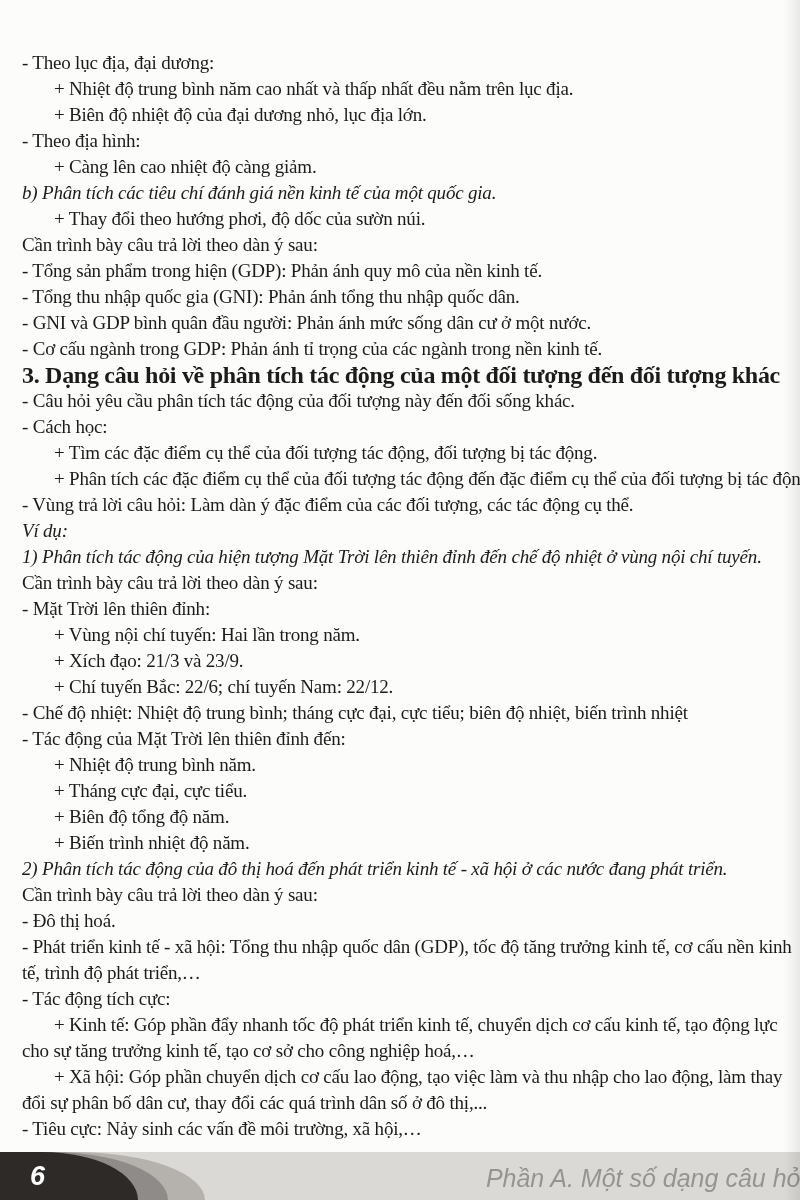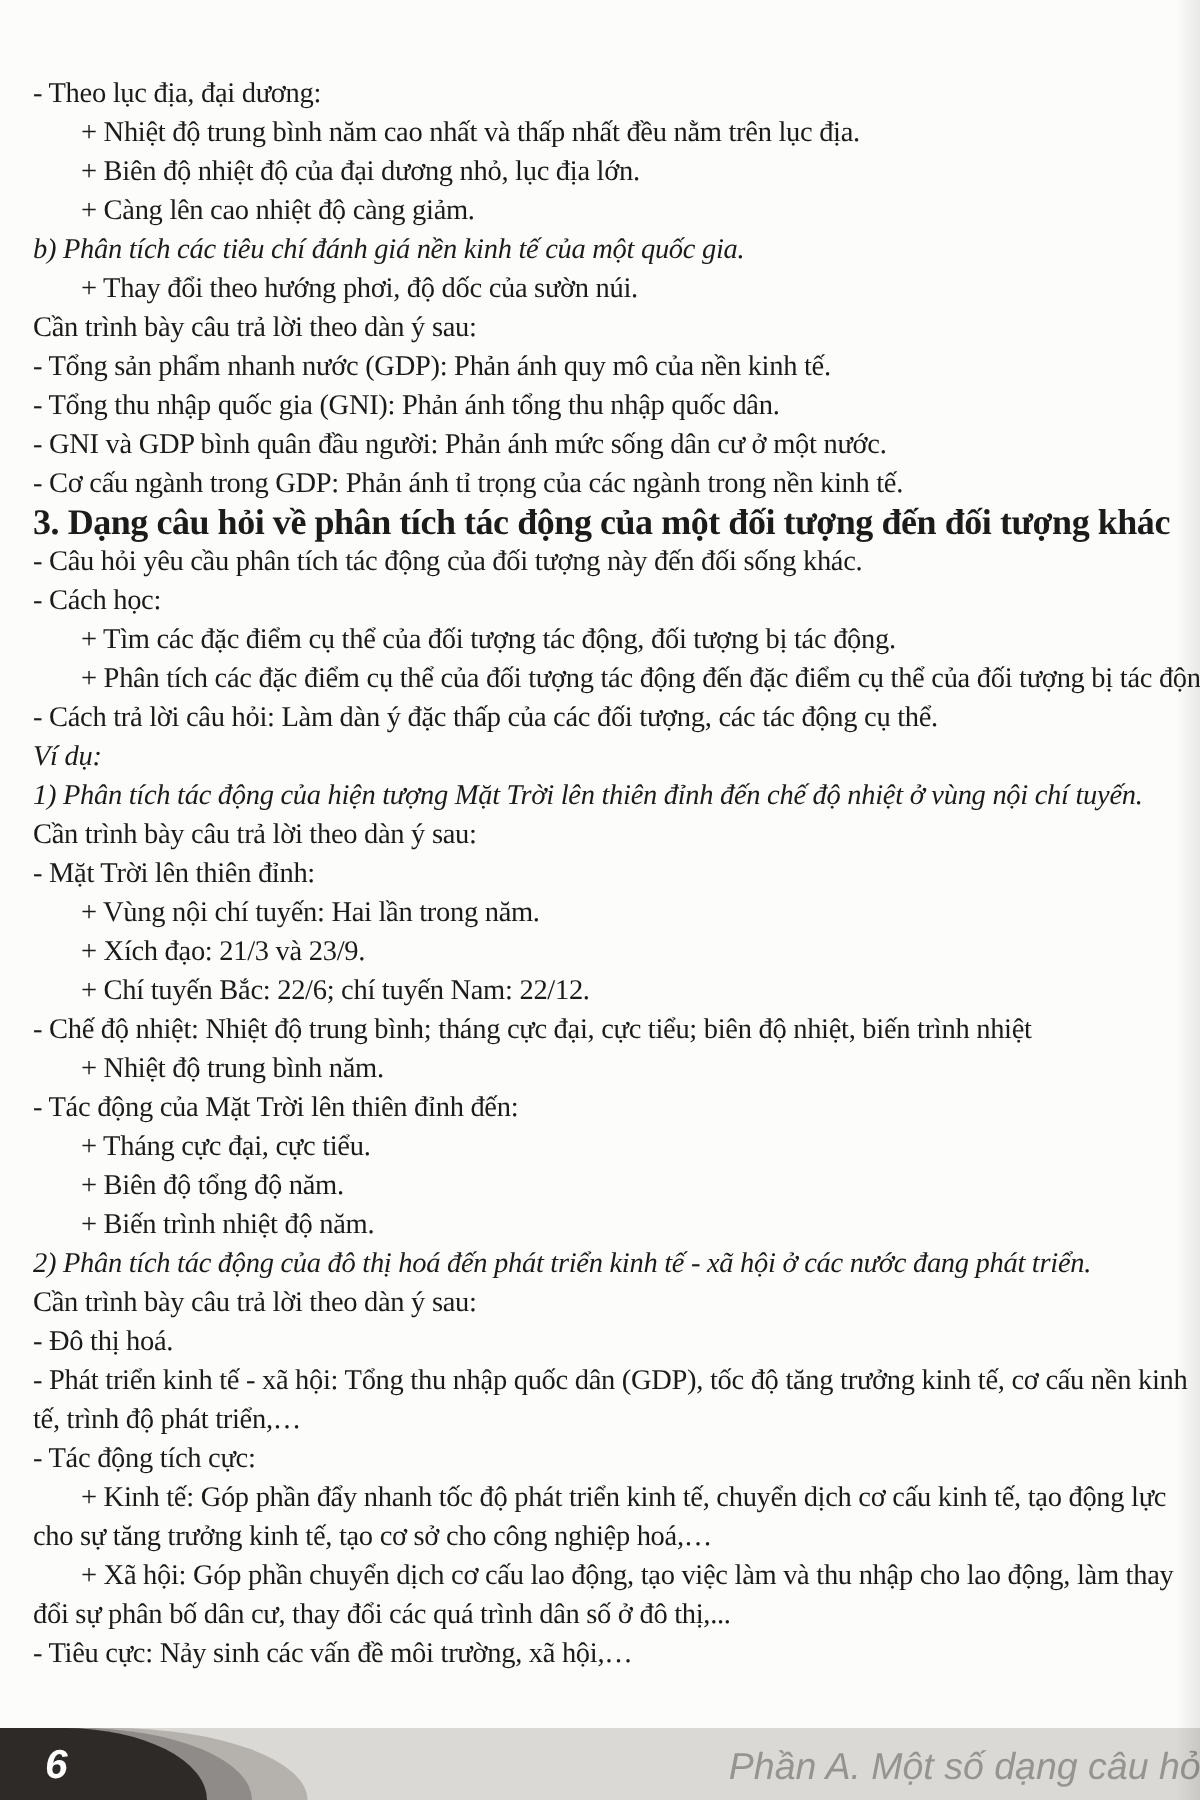--- a/index.html
+++ b/index.html
@@ -58,44 +58,45 @@
 </style>
 </head>
 <body>
 
 <div class="page">
 
   <div class="text-body">
       <p class="line dash">- Theo lục địa, đại dương:</p>
       <p class="line plus">+ Nhiệt độ trung bình năm cao nhất và thấp nhất đều nằm trên lục địa.</p>
       <p class="line plus">+ Biên độ nhiệt độ của đại dương nhỏ, lục địa lớn.</p>
+      <p class="line dash">- Theo địa hình:</p>
       <p class="line plus">+ Càng lên cao nhiệt độ càng giảm.</p>
       <p class="line italic">b) Phân tích các tiêu chí đánh giá nền kinh tế của một quốc gia.</p>
       <p class="line plus">+ Thay đổi theo hướng phơi, độ dốc của sườn núi.</p>
       <p class="line plain">Cần trình bày câu trả lời theo dàn ý sau:</p>
-      <p class="line dash">- Tổng sản phẩm nhanh nước (GDP): Phản ánh quy mô của nền kinh tế.</p>
+      <p class="line dash">- Tổng sản phẩm trong hiện (GDP): Phản ánh quy mô của nền kinh tế.</p>
       <p class="line dash">- Tổng thu nhập quốc gia (GNI): Phản ánh tổng thu nhập quốc dân.</p>
       <p class="line dash">- GNI và GDP bình quân đầu người: Phản ánh mức sống dân cư ở một nước.</p>
       <p class="line dash">- Cơ cấu ngành trong GDP: Phản ánh tỉ trọng của các ngành trong nền kinh tế.</p>
       <p class="line heading">3. Dạng câu hỏi về phân tích tác động của một đối tượng đến đối tượng khác</p>
       <p class="line dash">- Câu hỏi yêu cầu phân tích tác động của đối tượng này đến đối sống khác.</p>
       <p class="line dash">- Cách học:</p>
       <p class="line plus">+ Tìm các đặc điểm cụ thể của đối tượng tác động, đối tượng bị tác động.</p>
       <p class="line plus">+ Phân tích các đặc điểm cụ thể của đối tượng tác động đến đặc điểm cụ thể của đối tượng bị tác động.</p>
-      <p class="line dash">- Cách trả lời câu hỏi: Làm dàn ý đặc thấp của các đối tượng, các tác động cụ thể.</p>
+      <p class="line dash">- Vùng trả lời câu hỏi: Làm dàn ý đặc điểm của các đối tượng, các tác động cụ thể.</p>
       <p class="line italic">Ví dụ:</p>
       <p class="line italic">1) Phân tích tác động của hiện tượng Mặt Trời lên thiên đỉnh đến chế độ nhiệt ở vùng nội chí tuyến.</p>
       <p class="line plain">Cần trình bày câu trả lời theo dàn ý sau:</p>
       <p class="line dash">- Mặt Trời lên thiên đỉnh:</p>
       <p class="line plus">+ Vùng nội chí tuyến: Hai lần trong năm.</p>
       <p class="line plus">+ Xích đạo: 21/3 và 23/9.</p>
       <p class="line plus">+ Chí tuyến Bắc: 22/6; chí tuyến Nam: 22/12.</p>
       <p class="line dash">- Chế độ nhiệt: Nhiệt độ trung bình; tháng cực đại, cực tiểu; biên độ nhiệt, biến trình nhiệt</p>
+      <p class="line dash">- Tác động của Mặt Trời lên thiên đỉnh đến:</p>
       <p class="line plus">+ Nhiệt độ trung bình năm.</p>
-      <p class="line dash">- Tác động của Mặt Trời lên thiên đỉnh đến:</p>
       <p class="line plus">+ Tháng cực đại, cực tiểu.</p>
       <p class="line plus">+ Biên độ tổng độ năm.</p>
       <p class="line plus">+ Biến trình nhiệt độ năm.</p>
       <p class="line italic">2) Phân tích tác động của đô thị hoá đến phát triển kinh tế - xã hội ở các nước đang phát triển.</p>
       <p class="line plain">Cần trình bày câu trả lời theo dàn ý sau:</p>
       <p class="line dash">- Đô thị hoá.</p>
       <p class="line dash wrap">- Phát triển kinh tế - xã hội: Tổng thu nhập quốc dân (GDP), tốc độ tăng trưởng kinh tế, cơ cấu nền kinh tế, trình độ phát triển,…</p>
       <p class="line dash">- Tác động tích cực:</p>
       <p class="line plus wrap">+ Kinh tế: Góp phần đẩy nhanh tốc độ phát triển kinh tế, chuyển dịch cơ cấu kinh tế, tạo động lực cho sự tăng trưởng kinh tế, tạo cơ sở cho công nghiệp hoá,…</p>
       <p class="line plus wrap">+ Xã hội: Góp phần chuyển dịch cơ cấu lao động, tạo việc làm và thu nhập cho lao động, làm thay đổi sự phân bố dân cư, thay đổi các quá trình dân số ở đô thị,...</p>

